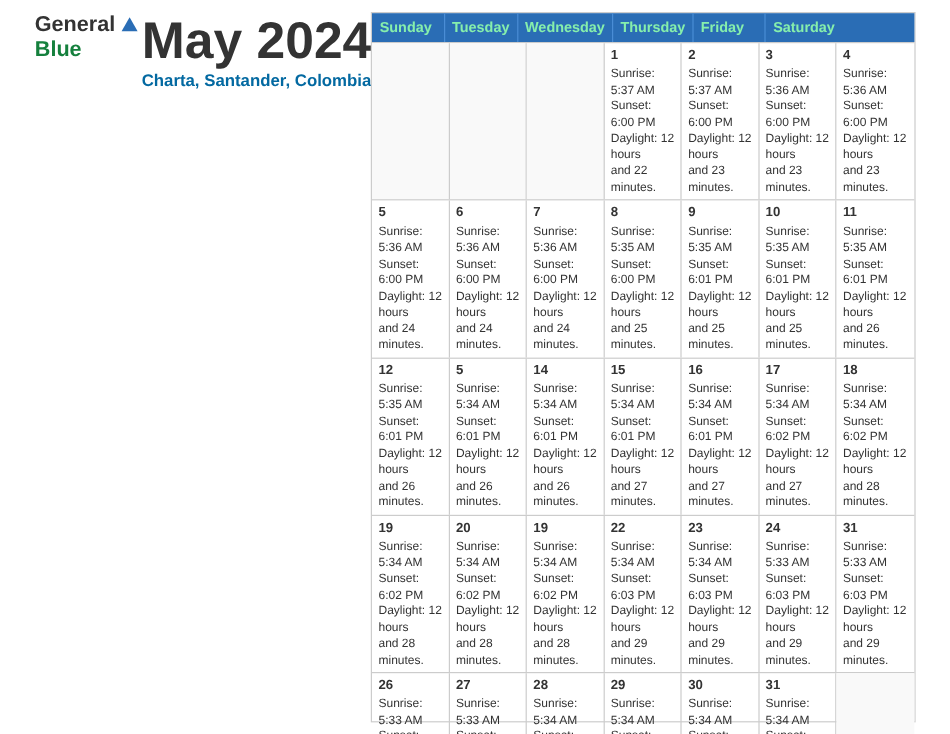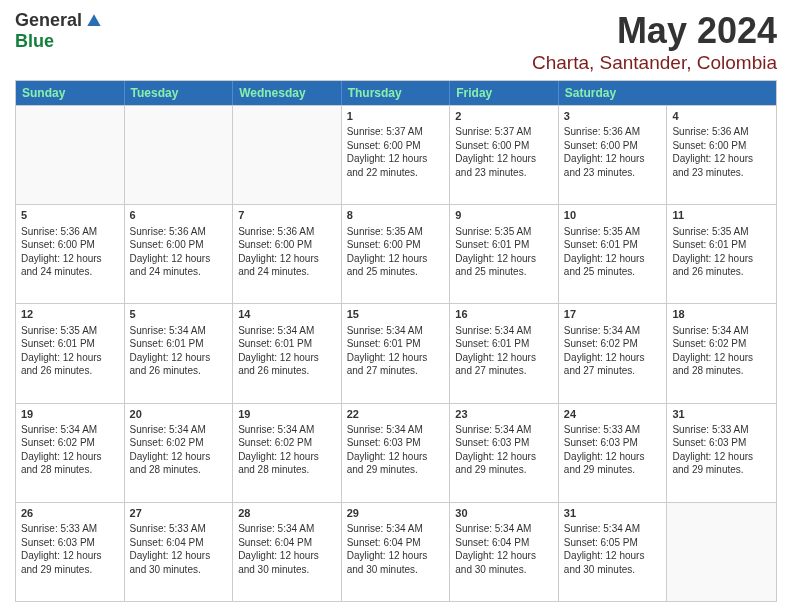--- a/index.html
+++ b/index.html
@@ -6,23 +6,22 @@
     body {
       font-family: Arial, sans-serif;
       background: #fff;
       width: 792px;
       height: 612px;
       overflow: hidden;
     }
     .page {
       width: 792px;
       height: 612px;
-      padding: 10px 15px;
-      display: flex;
-      flex-direction: column;
+      padding: 10px 29px;
+      display: flex;
       justify-content: space-between;
     }
     .header {
       display: flex;
       justify-content: space-between;
       align-items: flex-start;
       margin-bottom: 6px;
     }
     .logo {
       display: flex;
@@ -45,28 +44,28 @@
     }
     .logo-icon {
       width: 20px;
       height: 20px;
       margin-left: 2px;
     }
     .title-block {
       text-align: right;
     }
     .month-title {
-      font-size: 36px;
+      font-size: 43px;
       font-weight: bold;
       color: #333;
     }
     .location {
-      font-size: 19px;
-      color: #7f1d1d;
-      font-weight: normal;
+      font-size: 14px;
+      color: #0369a1;
+      font-weight: bold;
     }
     .calendar {
       flex: 1;
       display: flex;
       flex-direction: column;
       border: 1px solid #ccc;
     }
     .cal-header-row {
       display: grid;
       grid-template-columns: repeat(7, 1fr);

